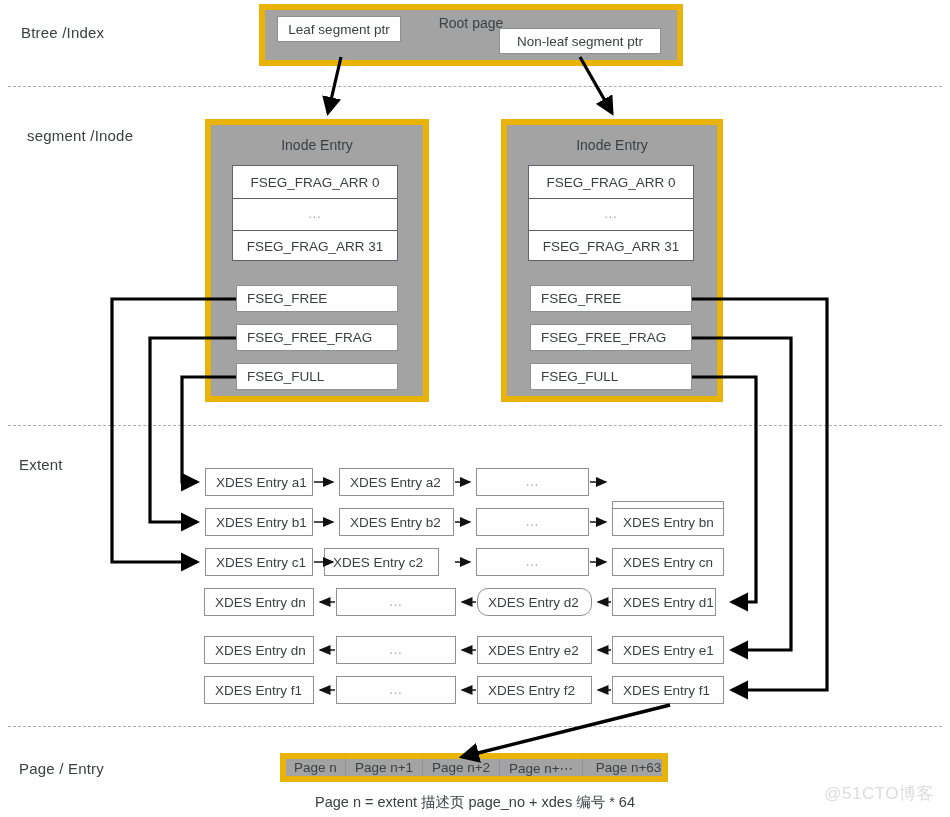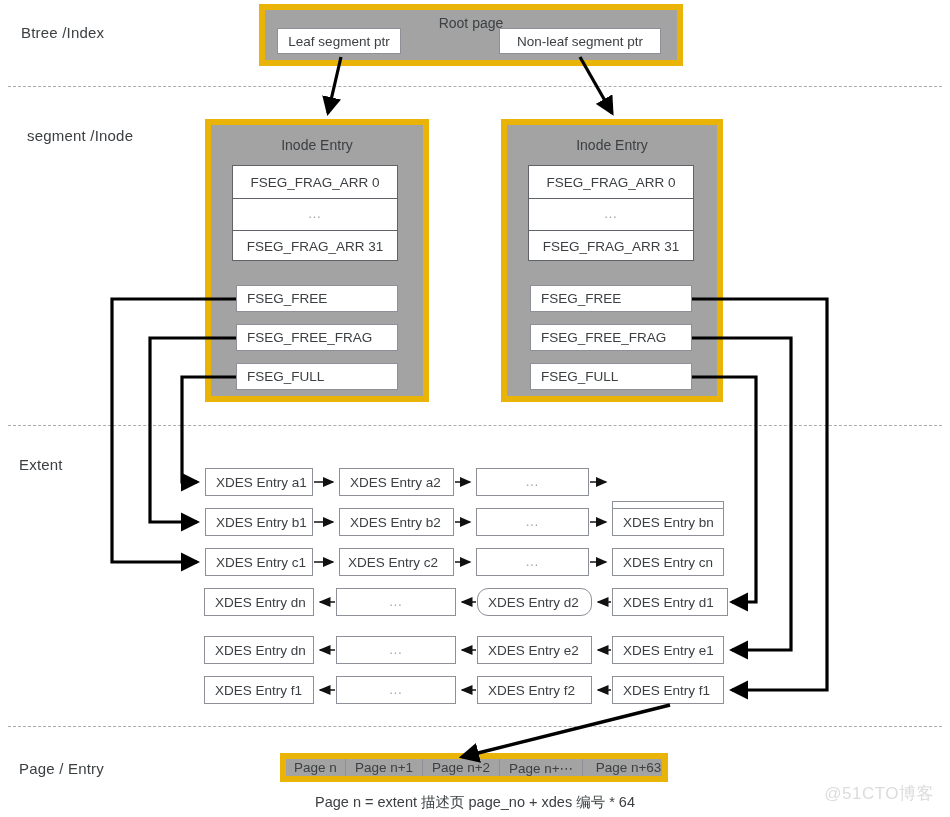--- a/index.html
+++ b/index.html
@@ -125,21 +125,21 @@
   <div class="layer-label" style="left:19px; top:456px;">Extent</div>
   <div class="layer-label" style="left:19px; top:760px;">Page / Entry</div>
 
   <div class="dashline" style="top:86px;"></div>
   <div class="dashline" style="top:425px;"></div>
   <div class="dashline" style="top:726px;"></div>
 
   <div class="container-box" style="left:259px; top:4px; width:424px; height:62px;">
     <div class="container-title" style="top:5px;">Root page</div>
   </div>
-  <div class="box center" style="left:277px; top:28px; width:124px; height:26px;">Leaf segment ptr</div>
+  <div class="box center" style="left:277px; top:16px; width:124px; height:26px;">Leaf segment ptr</div>
   <div class="box center" style="left:499px; top:28px; width:162px; height:26px;">Non-leaf segment ptr</div>
 
   <div class="container-box" style="left:205px; top:119px; width:224px; height:283px;">
     <div class="container-title" style="top:12px;">Inode Entry</div>
   </div>
   <div class="frag-group" style="left:232px; top:165px; width:166px; height:96px;">
     <div class="frag-row" style="top:0; height:32px;">FSEG_FRAG_ARR 0</div>
     <div class="frag-sep" style="top:32px;"></div>
     <div class="frag-row ellipsis" style="top:32px; height:32px;">...</div>
     <div class="frag-sep" style="top:64px;"></div>
@@ -167,28 +167,28 @@
   <div class="box padded" style="left:339px; top:468px; width:115px; height:28px;">XDES Entry  a2</div>
   <div class="box center ellipsis" style="left:476px; top:468px; width:113px; height:28px;">...</div>
   <div class="box padded" style="left:612px; top:468px; width:112px; height:28px;margin-top:33px;">XDES Entry an</div>
 
   <div class="box padded" style="left:205px; top:508px; width:108px; height:28px;">XDES Entry b1</div>
   <div class="box padded" style="left:339px; top:508px; width:115px; height:28px;">XDES Entry  b2</div>
   <div class="box center ellipsis" style="left:476px; top:508px; width:113px; height:28px;">...</div>
   <div class="box padded" style="left:612px; top:508px; width:112px; height:28px;">XDES Entry bn</div>
 
   <div class="box padded" style="left:205px; top:548px; width:108px; height:28px;">XDES Entry c1</div>
-  <div class="box padded" style="left:339px; top:548px; width:115px; height:28px;padding-left:8px;">XDES Entry  c2</div>
+  <div class="box padded" style="left:324px; top:548px; width:115px; height:28px;padding-left:8px;">XDES Entry  c2</div>
   <div class="box center ellipsis" style="left:476px; top:548px; width:113px; height:28px;">...</div>
   <div class="box padded" style="left:612px; top:548px; width:112px; height:28px;">XDES Entry cn</div>
 
   <div class="box padded" style="left:204px; top:588px; width:110px; height:28px;">XDES Entry dn</div>
   <div class="box center ellipsis" style="left:336px; top:588px; width:120px; height:28px;">...</div>
   <div class="box padded" style="left:477px; top:588px; width:115px; height:28px;border-radius:11px;">XDES Entry  d2</div>
-  <div class="box padded" style="left:612px; top:588px; width:116px; height:28px;">XDES Entry d1</div>
+  <div class="box padded" style="left:612px; top:588px; width:104px; height:28px;">XDES Entry d1</div>
 
   <div class="box padded" style="left:204px; top:636px; width:110px; height:28px;">XDES Entry dn</div>
   <div class="box center ellipsis" style="left:336px; top:636px; width:120px; height:28px;">...</div>
   <div class="box padded" style="left:477px; top:636px; width:115px; height:28px;">XDES Entry  e2</div>
   <div class="box padded" style="left:612px; top:636px; width:112px; height:28px;">XDES Entry e1</div>
 
   <div class="box padded" style="left:204px; top:676px; width:110px; height:28px;">XDES Entry f1</div>
   <div class="box center ellipsis" style="left:336px; top:676px; width:120px; height:28px;">...</div>
   <div class="box padded" style="left:477px; top:676px; width:115px; height:28px;">XDES Entry  f2</div>
   <div class="box padded" style="left:612px; top:676px; width:112px; height:28px;">XDES Entry f1</div>

